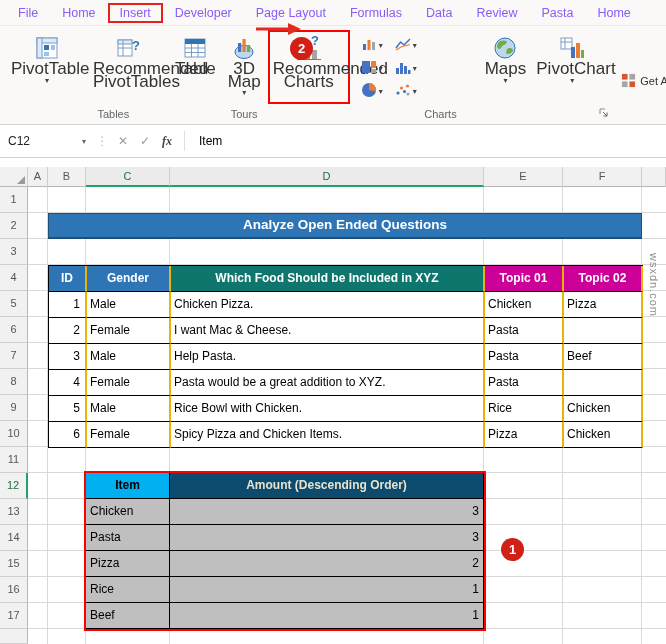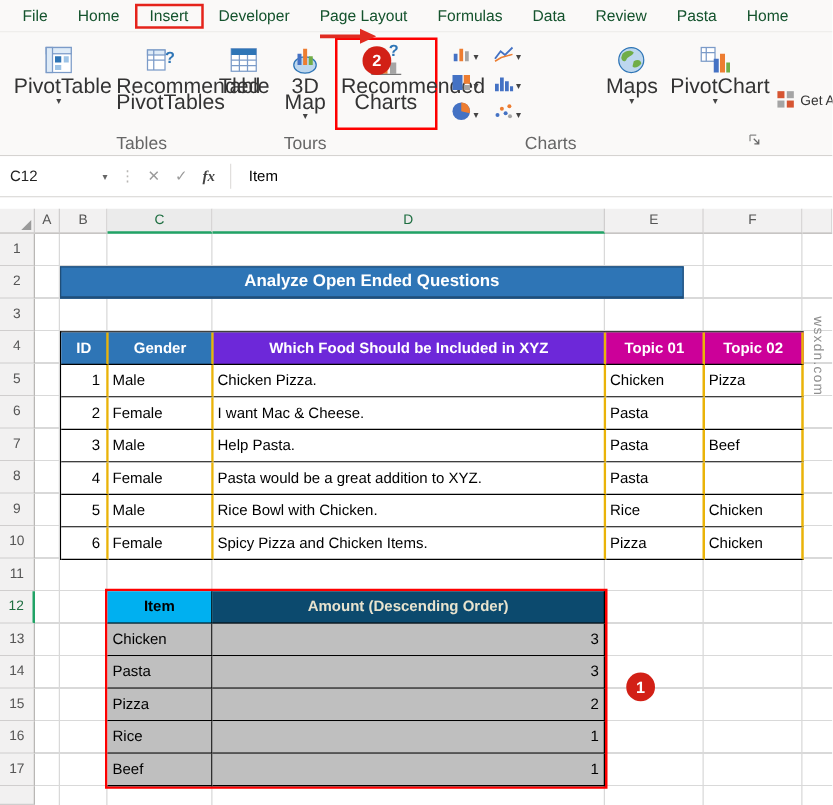--- a/index.html
+++ b/index.html
@@ -2,29 +2,29 @@
 <html><head>
 <meta charset="utf-8">
 <style>
   * { margin:0; padding:0; box-sizing:border-box; }
   body { font-family:"Liberation Sans", sans-serif; background:#fff; }
   .screen { position:relative; width:666px; height:644px; background:#fff; overflow:hidden; }
 
   
   .tabs-bar { position:absolute; top:0; left:0; width:666px; height:26px; background:#FAF9F8;
               border-bottom:1px solid #ECEAE8; display:flex; align-items:center; padding-left:6px; }
-  .tab { padding:3px 12px; font-size:12.5px; color:#14532d; white-space:nowrap; }
+  .tab { padding:3px 12px; font-size:12.5px; color:#8b5cf6; white-space:nowrap; }
   .tab.active { border:2px solid #E5231B; padding:1px 10px; }
 
   
   .ribbon { position:absolute; top:26px; left:0; width:666px; height:99px; background:#FAF9F8;
             border-bottom:1px solid #D5D3D1; display:flex; align-items:stretch; padding-left:6px; }
   .rgroup { display:flex; flex-direction:column; position:relative; }
   .rgroup-items { flex:1; display:flex; align-items:flex-start; padding-top:4px; }
-  .rgroup-label { height:17px; font-size:14px; color:#666; text-align:center; line-height:15px; }
+  .rgroup-label { height:17px; font-size:11px; color:#666; text-align:center; line-height:15px; }
   .rsep { width:1px; background:#E1DFDD; margin:4px 1px; }
   .bigbtn { display:flex; flex-direction:column; align-items:center; padding:3px 5px; }
   .bigbtn .bicon { height:30px; display:flex; align-items:center; justify-content:center; }
   .blabel { font-size:17px; color:#333; line-height:12.5px; text-align:center; max-width:72px; }
   .narrow .blabel { max-width:36px; }
   .caret { font-size:8px; color:#444; line-height:9px; }
   .rec-charts { border:2px solid #FE0000; height:74px; padding:1px 3px; }
   .mini-grid { display:grid; grid-template-columns:repeat(2,34px); grid-auto-rows:23px; margin:4px 4px 0 10px; }
   .minibtn { display:flex; align-items:center; gap:2px; padding:2px 1px; }
   .maps-btn { margin-left:48px; }
@@ -61,32 +61,32 @@
         border-left:8px solid transparent; border-bottom:8px solid #9a9a9a; }
   .row-headers { position:absolute; top:29px; left:0; width:28px; }
   .rh { width:28px; height:26px; background:#F2F1F1; border-right:1px solid #B9B7B5;
         border-bottom:1px solid #D0CECE; font-size:11px; color:#555; text-align:center; line-height:25px; }
   .rh.sel { border-right:2px solid #21A366; color:#1E6E41; }
   .rh.sliver { height:15px; }
   .hlines { position:absolute; left:28px; top:29px; width:638px; height:457px;
             background:repeating-linear-gradient(to bottom, transparent 0 25px, #D9D9D9 25px 26px); }
   .vline { position:absolute; top:29px; width:1px; height:457px; background:#D9D9D9; }
 
-  .title-bar { position:absolute; left:48px; top:55px; width:499px; height:26px; background:#2E75B6;
+  .title-bar { position:absolute; left:48px; top:55px; width:594px; height:26px; background:#2E75B6;
                border:1px solid #1F4E79; border-bottom-width:2px; color:#fff; font-weight:bold;
                font-size:13.5px; text-align:center; line-height:22px; }
 
   .table1 { position:absolute; left:48px; top:107px; display:grid;
             grid-template-columns:38px 84px 314px 79px 79px; grid-auto-rows:26px;
             border-top:1px solid #000; border-left:1px solid #000; }
   .t1c { border-right:2px solid #eab308; border-bottom:1px solid #000; font-size:12px; color:#000;
          line-height:24px; padding:0 3px; white-space:nowrap; overflow:hidden; background:#fff; }
   .hdr { font-weight:bold; color:#fff; text-align:center; }
   .bg-blue { background:#2E75B6; }
-  .bg-purple { background:#6d28d9; }
+  .bg-purple { background:#0f766e; }
   .bg-magenta { background:#CC0099; }
   .al-r { text-align:right; padding-right:5px; }
 
   .table2 { position:absolute; left:84px; top:313px; display:grid;
             grid-template-columns:84px 314px; grid-auto-rows:26px; border:2px solid #FE0000; }
   .t2c { border-right:1px solid #000; border-bottom:1px solid #000; font-size:12px; color:#000;
          line-height:24px; padding:0 4px; white-space:nowrap; overflow:hidden; }
   .t2-item-hdr { background:#00B0F0; font-weight:bold; text-align:center; }
   .t2-amt-hdr { background:#0c4a6e; font-weight:bold; text-align:center; color:#E8E3CE; }
   .t2-data { background:#BFBFBF; }

